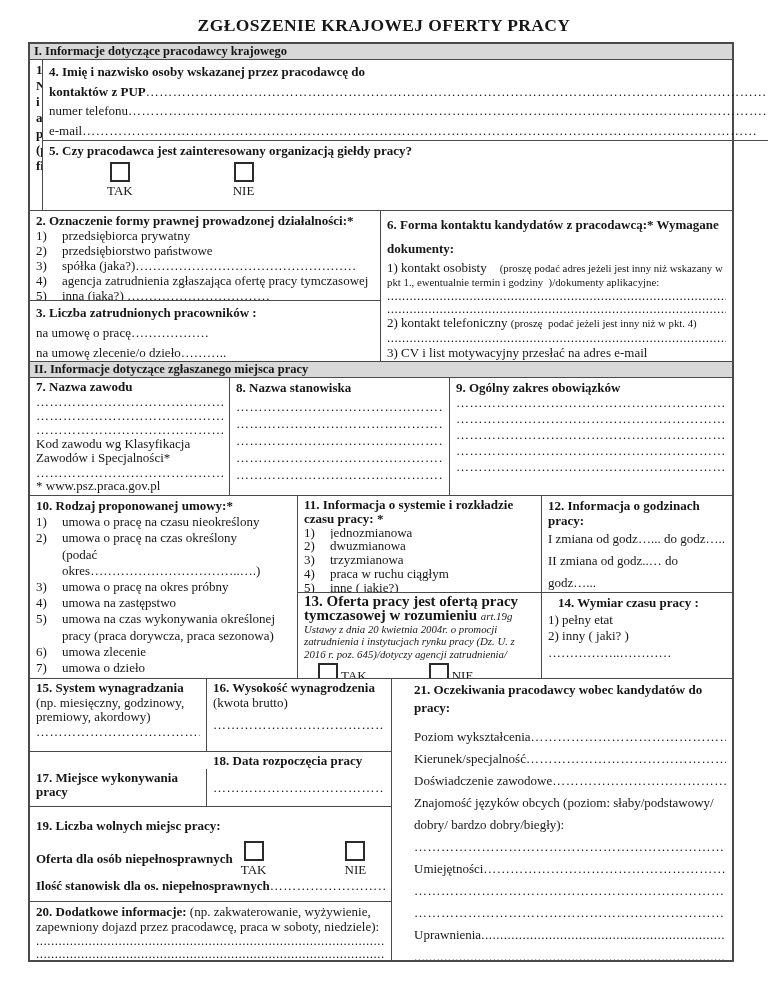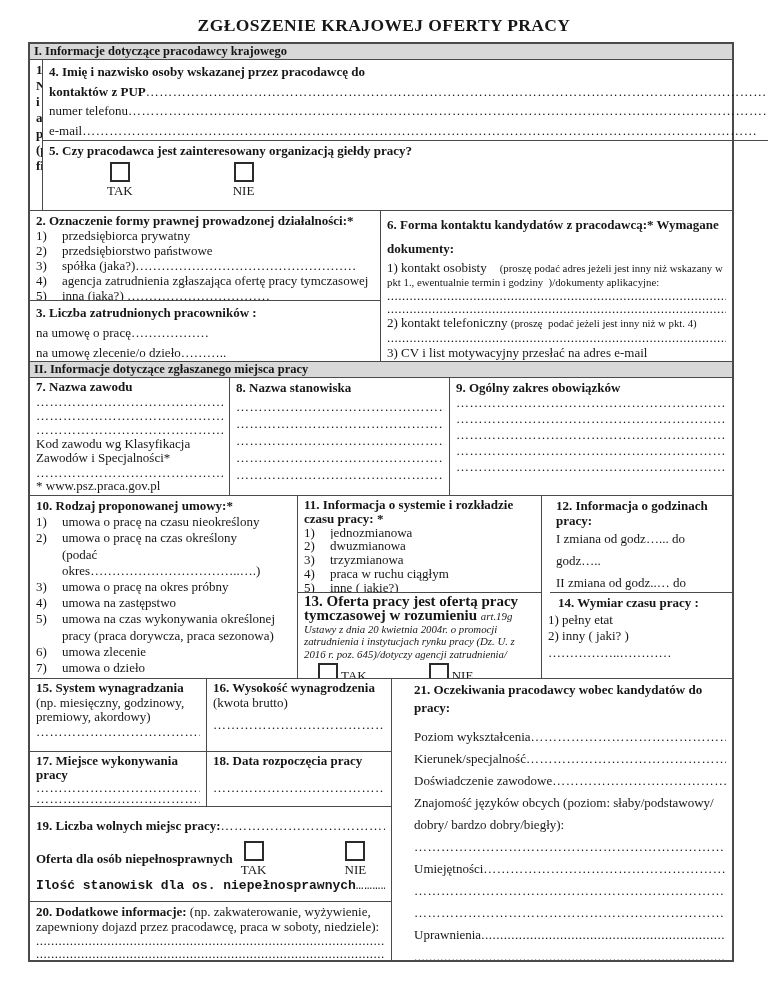--- a/index.html
+++ b/index.html
@@ -269,21 +269,21 @@
           </div>
           <div class="cb-inline" style="margin-left:62px;">
             <span class="cb"></span>
             <span class="cb-lab">NIE</span>
           </div>
         </div>
       </div>
     </div>
 
     <div class="col" style="flex:1;">
-      <div class="cell bb" style="height:97px;margin-left:8px;">
+      <div class="cell bb" style="height:97px;">
         <div class="b pre" style="line-height:15px;">12. Informacja o godzinach
 pracy:</div>
         <div style="line-height:22px;">I zmiana od godz…...  do godz…..</div>
         <div style="line-height:22px;">II zmiana od godz..… do godz…...</div>
 
       </div>
       <div class="cell" style="flex:1;line-height:16.5px;">
         <div class="b" style="padding-left:10px;">14. Wymiar czasu pracy :</div>
         <div>1) pełny etat</div>
         <div>2) inny ( jaki? ) ……………..…………</div>
@@ -301,50 +301,50 @@
           <div class="dl" style="height:15px;">……………………………………………………………………………………………………………………………………</div>
         </div>
         <div class="cell" style="flex:1;line-height:14.5px;">
           <div class="b">16. Wysokość wynagrodzenia</div>
           <div>(kwota brutto)</div>
           <div class="gap8"></div>
           <div class="dl" style="height:15px;">……………………………………………………………………………………………………………………………………</div>
         </div>
       </div>
       <div class="row bb" style="height:54px;">
-        <div class="cell br" style="width:177px;line-height:14px;">
+        <div class="cell br" style="width:177px;line-height:14px;margin-top:17px;">
           <div class="b pre">17. Miejsce wykonywania
 pracy</div>
           <div class="dl" style="height:11px;line-height:11px;">……………………………………………………………………………………………………………………………………</div>
           <div class="dl" style="height:11px;line-height:11px;">……………………………………………………………………………………………………………………………………</div>
         </div>
         <div class="cell" style="flex:1;line-height:14px;">
           <div class="b">18. Data rozpoczęcia pracy</div>
           <div class="gap8"></div>
           <div style="height:6px;"></div>
           <div class="dl" style="height:12px;line-height:12px;">……………………………………………………………………………………………………………………………………</div>
         </div>
       </div>
       <div class="cell bb" style="height:95px;">
-        <div class="lf" style="margin-top:8px;height:17px;line-height:17px;">
+        <div class="lf" style="margin-top:8px;height:17px;line-height:17px;flex-direction:column;">
           <span class="lab b">19. Liczba wolnych miejsc pracy: </span>
           <span class="fill">……………………………………………………………………………………………………………………………………</span>
         </div>
         <div class="row" style="margin-top:7px;align-items:center;">
           <span class="b" style="line-height:16px;">Oferta dla osób niepełnosprawnych</span>
           <div class="cb-col" style="margin-left:8px;">
             <span class="cb"></span>
             <span class="cb-lab">TAK</span>
           </div>
           <div class="cb-col" style="margin-left:78px;">
             <span class="cb"></span>
             <span class="cb-lab">NIE</span>
           </div>
         </div>
-        <div class="lf" style="height:17px;line-height:17px;font-family:Liberation Mono, monospace;">
+        <div class="lf" style="height:17px;line-height:17px;">
           <span class="lab b">Ilość stanowisk dla os. niepełnosprawnych</span>
           <span class="fill">……………………………………………………………………………………………………………………………………</span>
         </div>
       </div>
       <div class="cell" style="flex:1;line-height:15px;">
         <span class="b">20. Dodatkowe informacje:</span><span> (np. zakwaterowanie, wyżywienie, zapewniony dojazd przez pracodawcę, praca w soboty, niedziele):</span>
         <div class="dl" style="height:13px;line-height:13px;">.......................................................................................................................................................................</div>
         <div class="dl" style="height:13px;line-height:13px;">.......................................................................................................................................................................</div>
       </div>
     </div>

